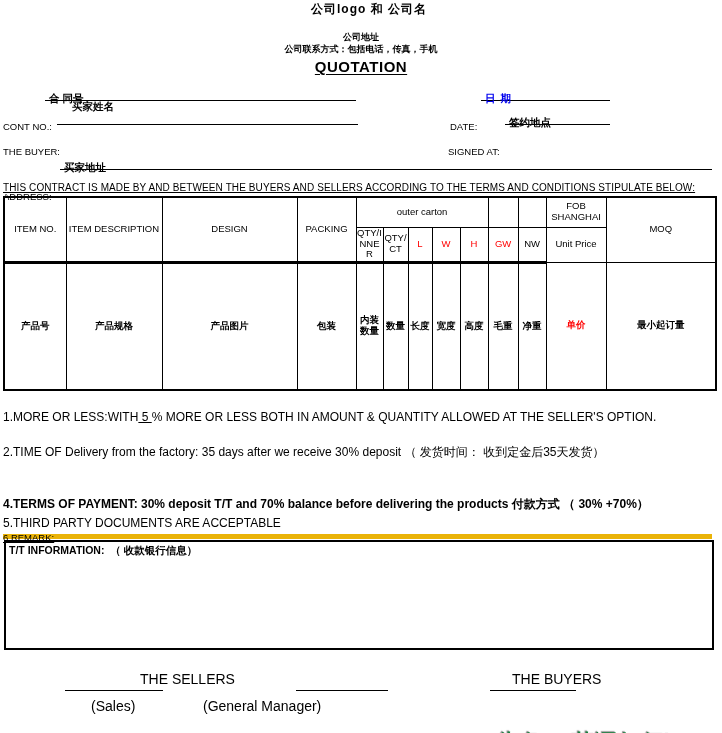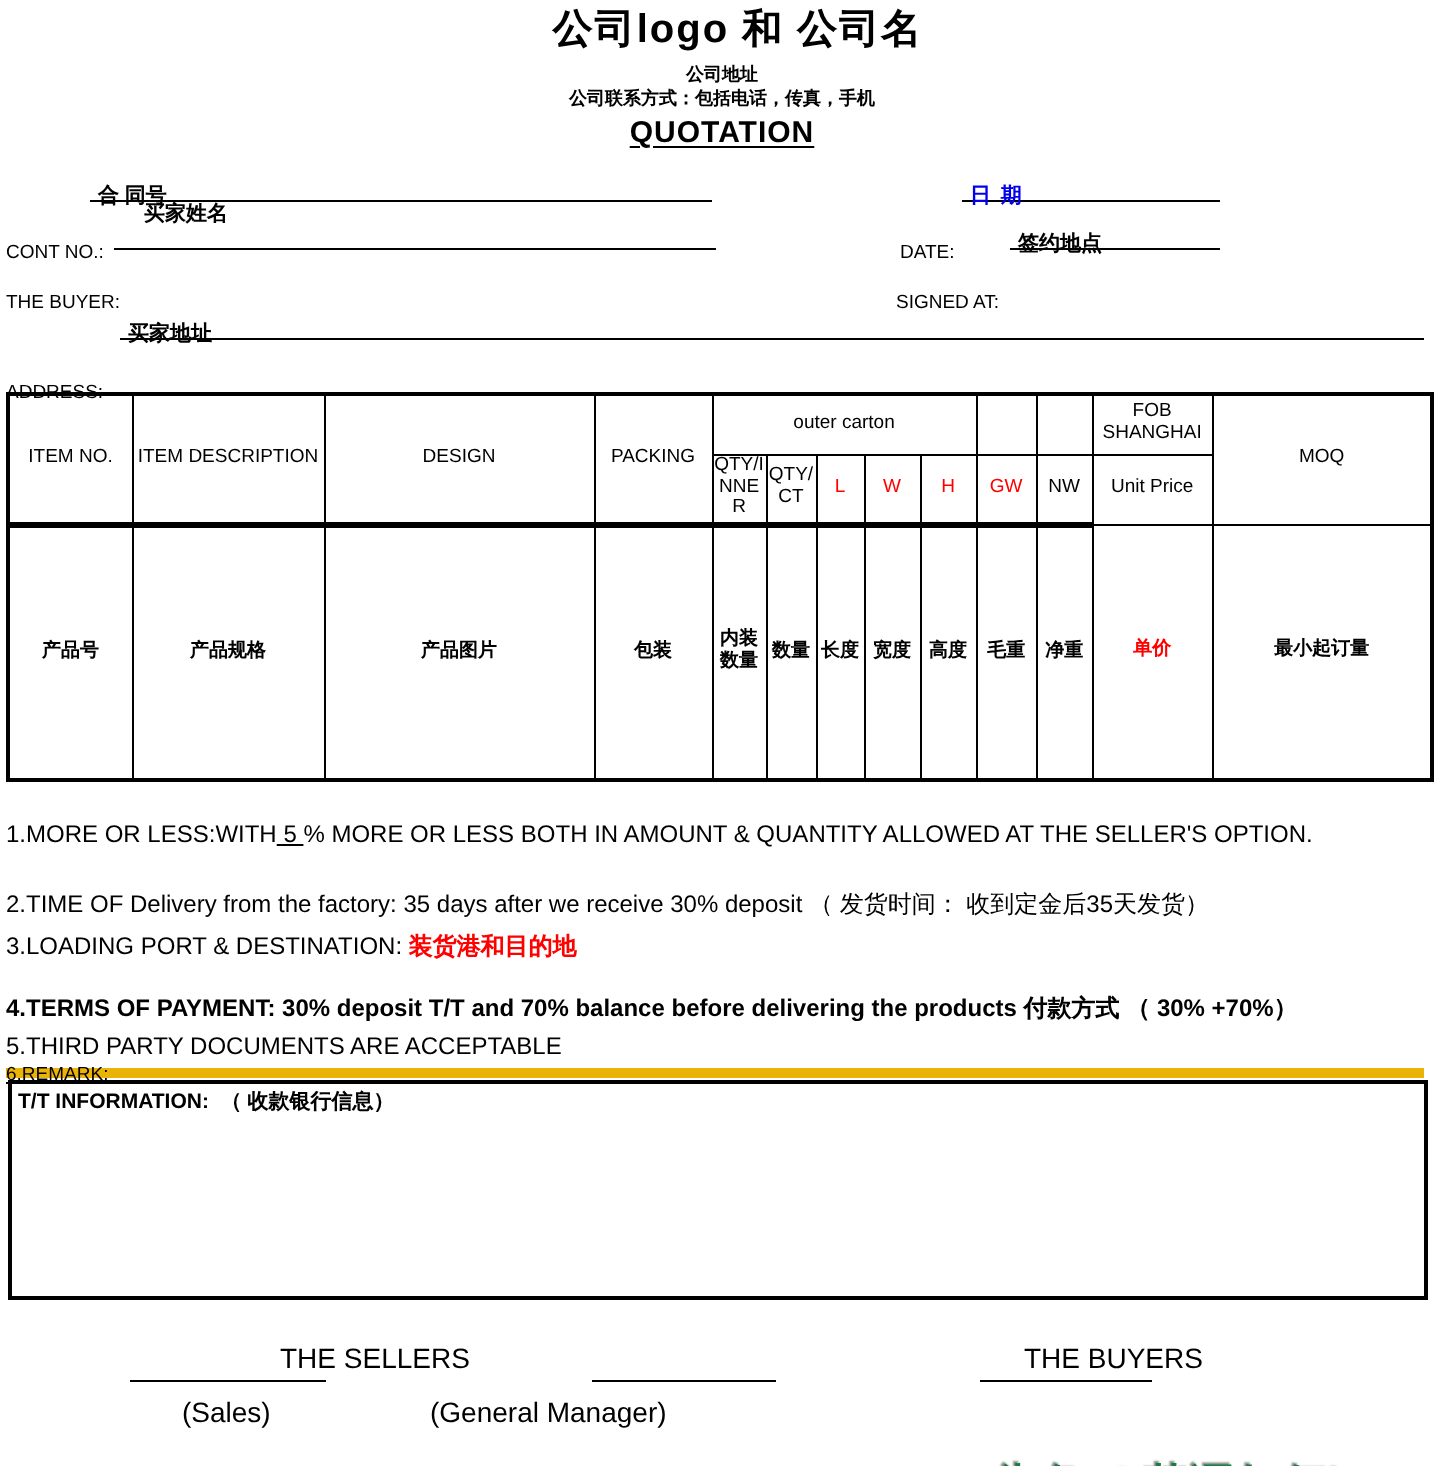--- a/index.html
+++ b/index.html
@@ -6,21 +6,21 @@
   html, body { margin: 0; padding: 0; background: #ffffff; }
   body {
     width: 722px; height: 733px;
     font-family: "Liberation Sans", "DejaVu Sans", sans-serif;
     color: #000;
   }
   .page { position: relative; width: 722px; height: 733px; overflow: hidden; background: #fff; }
 
   
   .company { position: absolute; top: 1px; left: 16px; right: 0; text-align: center;
-             font-size: 20px; font-weight: bold; letter-spacing: 1px; }
+             font-size: 12px; font-weight: bold; letter-spacing: 1px; }
   .caddr   { position: absolute; top: 31px; left: 0; right: 0; text-align: center;
              font-size: 9px; font-weight: bold; }
   .ccontact{ position: absolute; top: 43px; left: 0; right: 0; text-align: center;
              font-size: 9px; font-weight: bold; }
   .title   { position: absolute; top: 58px; left: 0; right: 0; text-align: center;
              font-size: 15px; font-weight: bold; text-decoration: underline;
              text-underline-offset: 2px; letter-spacing: .5px; }
 
   
   .lbl { position: absolute; font-size: 9.5px; white-space: nowrap; margin-top: 32px; }
@@ -88,20 +88,21 @@
   <span class="boldname" style="left:72px; top:100px;">买家姓名</span>
 
   <span class="lbl" style="left:3px; top:114px;">THE BUYER:</span>
   <span class="fill" style="left:57px; top:112px; width:301px;"></span>
   <span class="lbl" style="left:448px; top:114px;">SIGNED AT:</span>
   <span class="fill" style="left:505px; top:112px; width:105px;"><span class="val">签约地点</span></span>
 
   <span class="lbl" style="left:3px; top:159px;">ADDRESS:</span>
   <span class="fill" style="left:60px; top:157px; width:652px;"><span class="val">买家地址</span></span>
 
+  <div class="intro">THIS CONTRACT IS MADE BY AND BETWEEN THE BUYERS AND SELLERS ACCORDING TO THE TERMS AND CONDITIONS STIPULATE BELOW:</div>
 
   <table class="main">
     <colgroup>
       <col style="width:62px">
         <col style="width:96px">
         <col style="width:135px">
         <col style="width:59px">
       <col style="width:27px">
         <col style="width:25px">
         <col style="width:24px">
@@ -147,32 +148,31 @@
       <td class="c-tiny">毛重</td>
       <td class="c-tiny">净重</td>
       <td class="c-mid red">单价</td>
       <td class="c-big">最小起订量</td>
     </tr>
   </tbody>
     </table>
 
   <div class="note" style="top:410px;"><span>1.MORE OR LESS:WITH</span><u> 5 </u><span>% MORE OR LESS BOTH IN AMOUNT &amp; QUANTITY ALLOWED AT THE SELLER'S OPTION.</span></div>
   <div class="note" style="top:444px;">2.TIME OF Delivery from the factory: 35 days after we receive 30% deposit （ 发货时间： 收到定金后35天发货）</div>
-  <div class="note" style="top:465px;"><span>3.LOADING PORT &amp; DESTINATION: </span><b class="redtxt">装货港和目的地</b></div>
   <div class="note" style="top:496px; font-weight:bold;">4.TERMS OF PAYMENT: 30% deposit T/T and 70% balance before delivering the products 付款方式 （ 30% +70%）</div>
   <div class="note" style="top:516px;">5.THIRD PARTY DOCUMENTS ARE ACCEPTABLE</div>
   <div class="remark-line"><span>6.REMARK:</span></div>
 
   <div class="ttbox">
     <div class="ttlabel"><span>T/T INFORMATION:</span>&nbsp;&nbsp;<span>（ 收款银行信息）</span></div>
   </div>
 
   <div class="sigtext" style="left:140px; top:671px;">THE SELLERS</div>
   <div class="sigtext" style="left:512px; top:671px;">THE BUYERS</div>
   <div class="sigline" style="left:65px; width:98px;"></div>
   <div class="sigline" style="left:296px; width:92px;"></div>
   <div class="sigline" style="left:490px; width:86px;"></div>
   <div class="sigtext" style="left:91px; top:698px;">(Sales)</div>
-  <div class="sigtext" style="left:203px; top:698px;margin-left:12px;">(General Manager)</div>
+  <div class="sigtext" style="left:203px; top:698px;">(General Manager)</div>
 
   <div class="watermark">头条 @英语如何learn</div>
 
 </div>
 
 </body></html>

